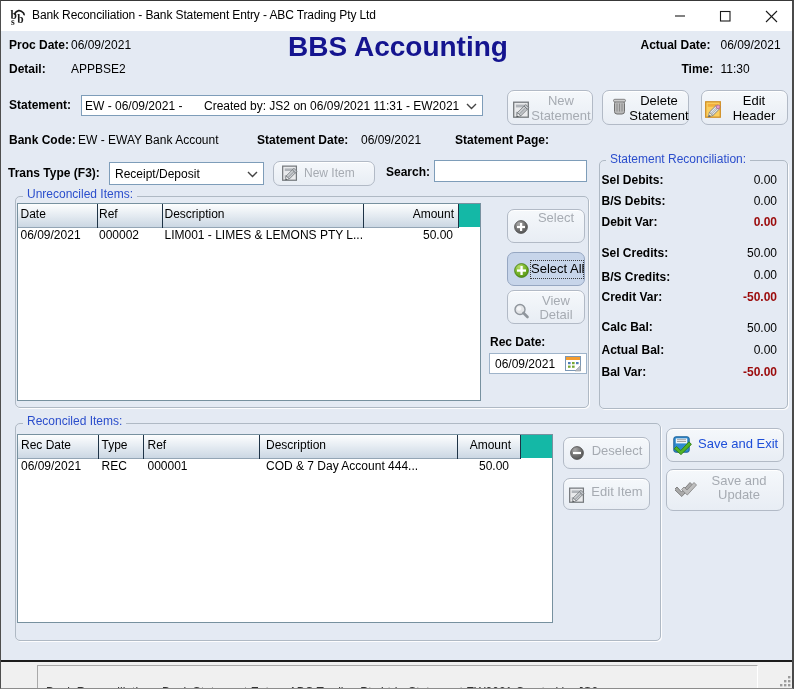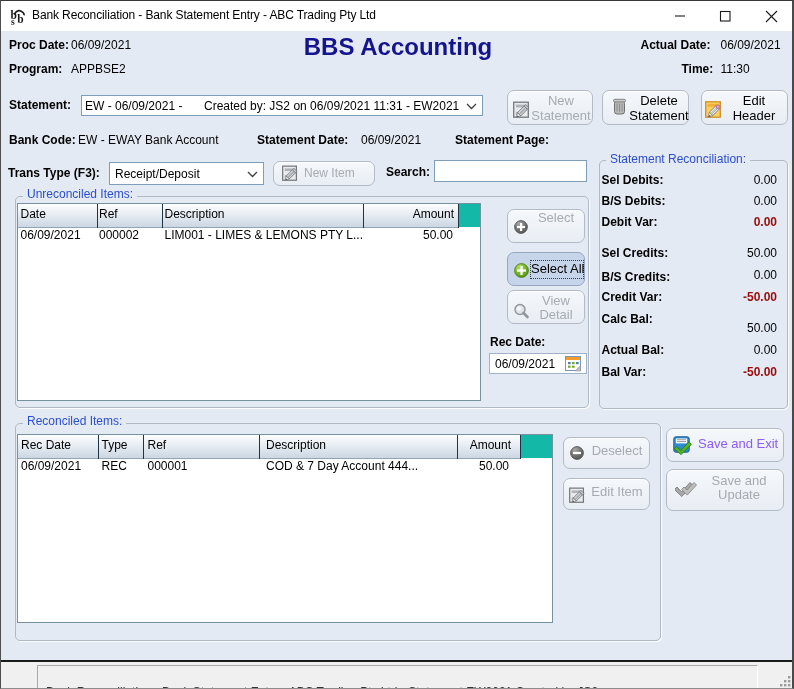--- a/index.html
+++ b/index.html
@@ -39,23 +39,23 @@
   <svg class="abs" style="left:669px;top:5px;" width="110" height="20" viewBox="0 0 110 20">
     <line x1="5" y1="10" x2="15" y2="10" stroke="#1A1A1A" stroke-width="1.1"></line>
     <rect x="50.5" y="5.5" width="9.5" height="9.5" fill="none" stroke="#1A1A1A" stroke-width="1.1"></rect>
     <line x1="96" y1="5" x2="107" y2="16" stroke="#1A1A1A" stroke-width="1.1"></line>
     <line x1="107" y1="5" x2="96" y2="16" stroke="#1A1A1A" stroke-width="1.1"></line>
   </svg>
 </div>
 
 <span class="abs t12 b" style="left:8px;top:36.7px;">Proc Date:</span>
 <span class="abs t12" style="left:70px;top:36.7px;">06/09/2021</span>
-<span class="abs t12 b" style="left:8px;top:60.6px;">Program:</span>
+<span class="abs t12 b" style="left:8px;top:60.6px;">Detail:</span>
 <span class="abs t12" style="left:70px;top:60.6px;">APPBSE2</span>
-<div class="abs navy b" style="left:250px;top:34px;width:294px;text-align:center;font-size:24px;line-height:24px;">BBS Accounting</div>
+<div class="abs navy b" style="left:250px;top:34px;width:294px;text-align:center;font-size:28px;line-height:24px;">BBS Accounting</div>
 <span class="abs t12 b" style="left:639.5px;top:36.7px;">Actual Date:</span>
 <span class="abs t12" style="left:719.5px;top:36.7px;">06/09/2021</span>
 <span class="abs t12 b" style="left:680.5px;top:60.6px;">Time:</span>
 <span class="abs t12" style="left:719.5px;top:60.6px;">11:30</span>
 
 <span class="abs t12 b" style="left:8px;top:96.6px;">Statement:</span>
 <div class="inp" style="left:80px;top:94px;width:400px;height:19px;">
   <span class="abs t12" style="left:3px;top:3px;">EW - 06/09/2021 -</span>
   <span class="abs t12" style="left:122px;top:3px;">Created by: JS2 on 06/09/2021 11:31 - EW2021</span>
   <svg class="abs" style="left:384px;top:7px;" width="11" height="7" viewBox="0 0 11 7">
@@ -205,21 +205,21 @@
 <span class="abs t12 b" style="left:600.5px;top:193.1px;">B/S Debits:</span>
     <span class="abs t12" style="left:650px;top:193.1px;width:126px;text-align:right;">0.00</span>
 <span class="abs t12 b" style="left:600.5px;top:214.4px;">Debit Var:</span>
     <span class="abs t12 b red" style="left:650px;top:214.4px;width:126px;text-align:right;">0.00</span>
 <span class="abs t12 b" style="left:600.5px;top:245.4px;">Sel Credits:</span>
     <span class="abs t12" style="left:650px;top:245.4px;width:126px;text-align:right;">50.00</span>
 <span class="abs t12 b" style="left:600.5px;top:269px;">B/S Credits:</span>
     <span class="abs t12" style="left:650px;top:267.1px;width:126px;text-align:right;">0.00</span>
 <span class="abs t12 b" style="left:600.5px;top:288.6px;">Credit Var:</span>
     <span class="abs t12 b red" style="left:650px;top:288.6px;width:126px;text-align:right;">-50.00</span>
-<span class="abs t12 b" style="left:600.5px;top:311px;">Calc Bal:</span>
+<span class="abs t12 b" style="left:600.5px;top:319px;">Calc Bal:</span>
     <span class="abs t12" style="left:650px;top:320.1px;width:126px;text-align:right;">50.00</span>
 <span class="abs t12 b" style="left:600.5px;top:342.1px;">Actual Bal:</span>
     <span class="abs t12" style="left:650px;top:342.1px;width:126px;text-align:right;">0.00</span>
 <span class="abs t12 b" style="left:600.5px;top:363.6px;">Bal Var:</span>
     <span class="abs t12 b red" style="left:650px;top:363.6px;width:126px;text-align:right;">-50.00</span>
 
 <div class="grp" style="left:14px;top:422px;width:644px;height:216px;"></div>
 <span class="grplbl" style="left:22px;top:413px;">Reconciled Items:</span>
 <div class="tbl" style="left:16px;top:433px;width:534px;height:187px;">
   <div class="thead">
@@ -269,21 +269,21 @@
 <span class="btnlbl gray" style="left:587px;top:483.8px;width:58px;">Edit Item</span>
 
 <div class="btn" style="left:665px;top:427px;width:116px;height:32px;"></div>
 <svg class="abs" style="left:672px;top:435px;" width="19" height="19" viewBox="0 0 19 19">
   <rect x="0.8" y="0.8" width="15.4" height="15.4" rx="2" fill="#2E8BD0" stroke="#1B5E96"></rect>
   <rect x="2.8" y="2.4" width="11.4" height="5" fill="#F2F6FA"></rect>
   <line x1="4" y1="3.7" x2="13" y2="3.7" stroke="#999" stroke-width="0.9"></line>
   <line x1="4" y1="5.5" x2="13" y2="5.5" stroke="#999" stroke-width="0.9"></line>
   <path d="M3.5,10.5 L7.8,14.5 L16,5.8 L18.4,8.4 L8,18.6 L1.2,12.8 Z" fill="#52B327" stroke="#2F7D12" stroke-width="0.9"></path>
 </svg>
-<span class="btnlbl" style="left:697px;top:436px;width:80px;color:#8b5cf6;">Save and Exit</span>
+<span class="btnlbl" style="left:697px;top:436px;width:80px;color:#1d4ed8;">Save and Exit</span>
 <div class="btn" style="left:665px;top:468px;width:116px;height:40px;"></div>
 <svg class="abs" style="left:674px;top:478px;" width="22" height="20" viewBox="0 0 22 20">
   <path d="M2,8 L6.5,13 L15,3.5 L17.5,6 L6.8,17.5 L-0.5,10.5 Z" fill="#A9A9A9" stroke="#787878" stroke-width="0.9"></path>
   <path d="M9,8 L12,11 L19,3.5 L21.5,6 L12.3,16 L6.5,10.5 Z" fill="#BEBEBE" stroke="#8A8A8A" stroke-width="0.9"></path>
 </svg>
 <div class="btnlbl gray" style="left:700px;top:472.5px;width:76px;">Save and<br>Update</div>
 
 <div class="abs" style="left:0px;top:659px;width:791px;height:2px;background:#1C1C1C;"></div>
 <div id="statusbar">
   <div class="abs" style="left:36px;top:3px;width:719px;height:24px;border-top:1px solid #A9A9A9;border-left:1px solid #A9A9A9;border-right:1px solid #FFFFFF;overflow:hidden;">

